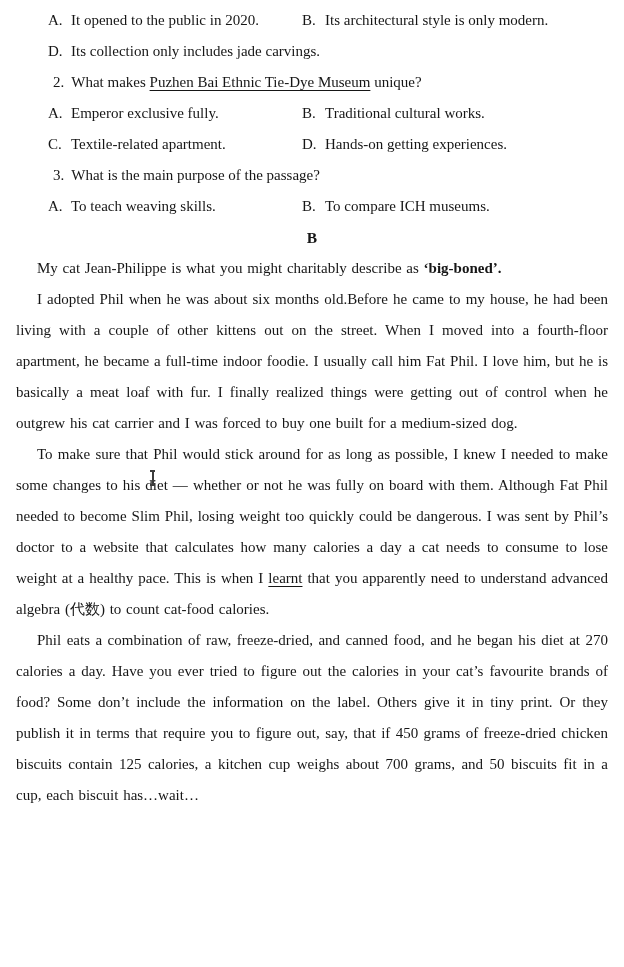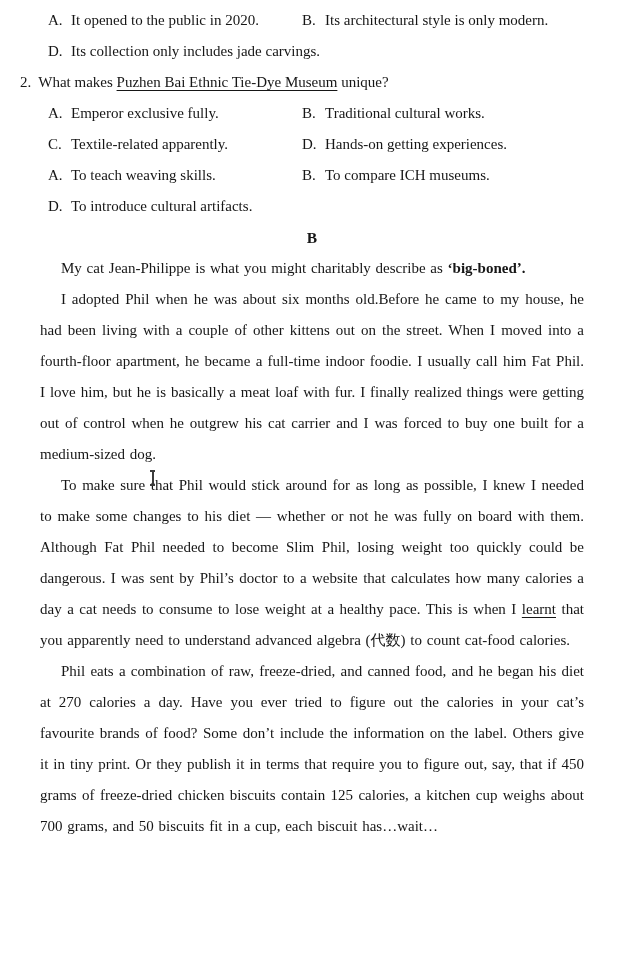--- a/index.html
+++ b/index.html
@@ -20,30 +20,30 @@
   .opt-grid {
     display: grid;
     grid-template-columns: 254px 1fr;
     padding-left: 48px;
     padding-right: 30px;
   }
   .opt { line-height: 31px; white-space: nowrap; }
   .opt-label { display: inline-block; min-width: 15px; margin-right: 8px; }
 
   
-  .stem { padding-left: 20px; line-height: 31px; }
+  .stem { padding-left: 20px; line-height: 31px; margin-left: 33px; }
   .stem-number { display: inline-block; margin-right: 7px; }
   .u { text-decoration: underline; text-underline-offset: 3px; text-decoration-thickness: 1px; }
 
   
   .section-heading { text-align: center; font-weight: bold; line-height: 31px; font-size: 15.5px; }
 
   
   .para {
-    margin: 0 40px;
+    margin: 0 16px;
     text-align: justify;
     text-indent: 21px;
     line-height: 31px;
     word-spacing: 1px;
   }
   .para:last-child { text-align: left; }
   .b { font-weight: bold; }
 
   
   .ibeam { position: absolute; left: 148px; top: 470px; width: 9px; height: 16px; }
@@ -73,36 +73,36 @@
     <span class="stem-number">2.</span><span>What makes </span><span class="u">Puzhen Bai Ethnic Tie-Dye Museum</span><span> unique?</span>
   </div>
   <div class="opt-grid">
     <div class="opt">
       <span class="opt-label">A.</span><span>Emperor exclusive fully.</span>
     </div>
     <div class="opt">
       <span class="opt-label">B.</span><span>Traditional cultural works.</span>
     </div>
     <div class="opt">
-      <span class="opt-label">C.</span><span>Textile-related apparently.</span>
+      <span class="opt-label">C.</span><span>Textile-related apartment.</span>
     </div>
     <div class="opt">
       <span class="opt-label">D.</span><span>Hands-on getting experiences.</span>
     </div>
   </div>
 
+  <div class="stem">
+    <span class="stem-number">3.</span><span>What is the main purpose of the passage?</span>
+  </div>
   <div class="opt-grid">
     <div class="opt">
       <span class="opt-label">A.</span><span>To teach weaving skills.</span>
     </div>
     <div class="opt">
       <span class="opt-label">B.</span><span>To compare ICH museums.</span>
-    </div>
-    <div class="opt">
-      <span class="opt-label">D.</span><span>To introduce cultural artifacts.</span>
     </div>
   </div>
 
   <div class="section-heading">B</div>
 
   <p class="para">
     <span>My cat Jean-Philippe is what you might charitably describe as </span><span class="b">‘big-boned’.</span>
   </p>
 
   <p class="para">

